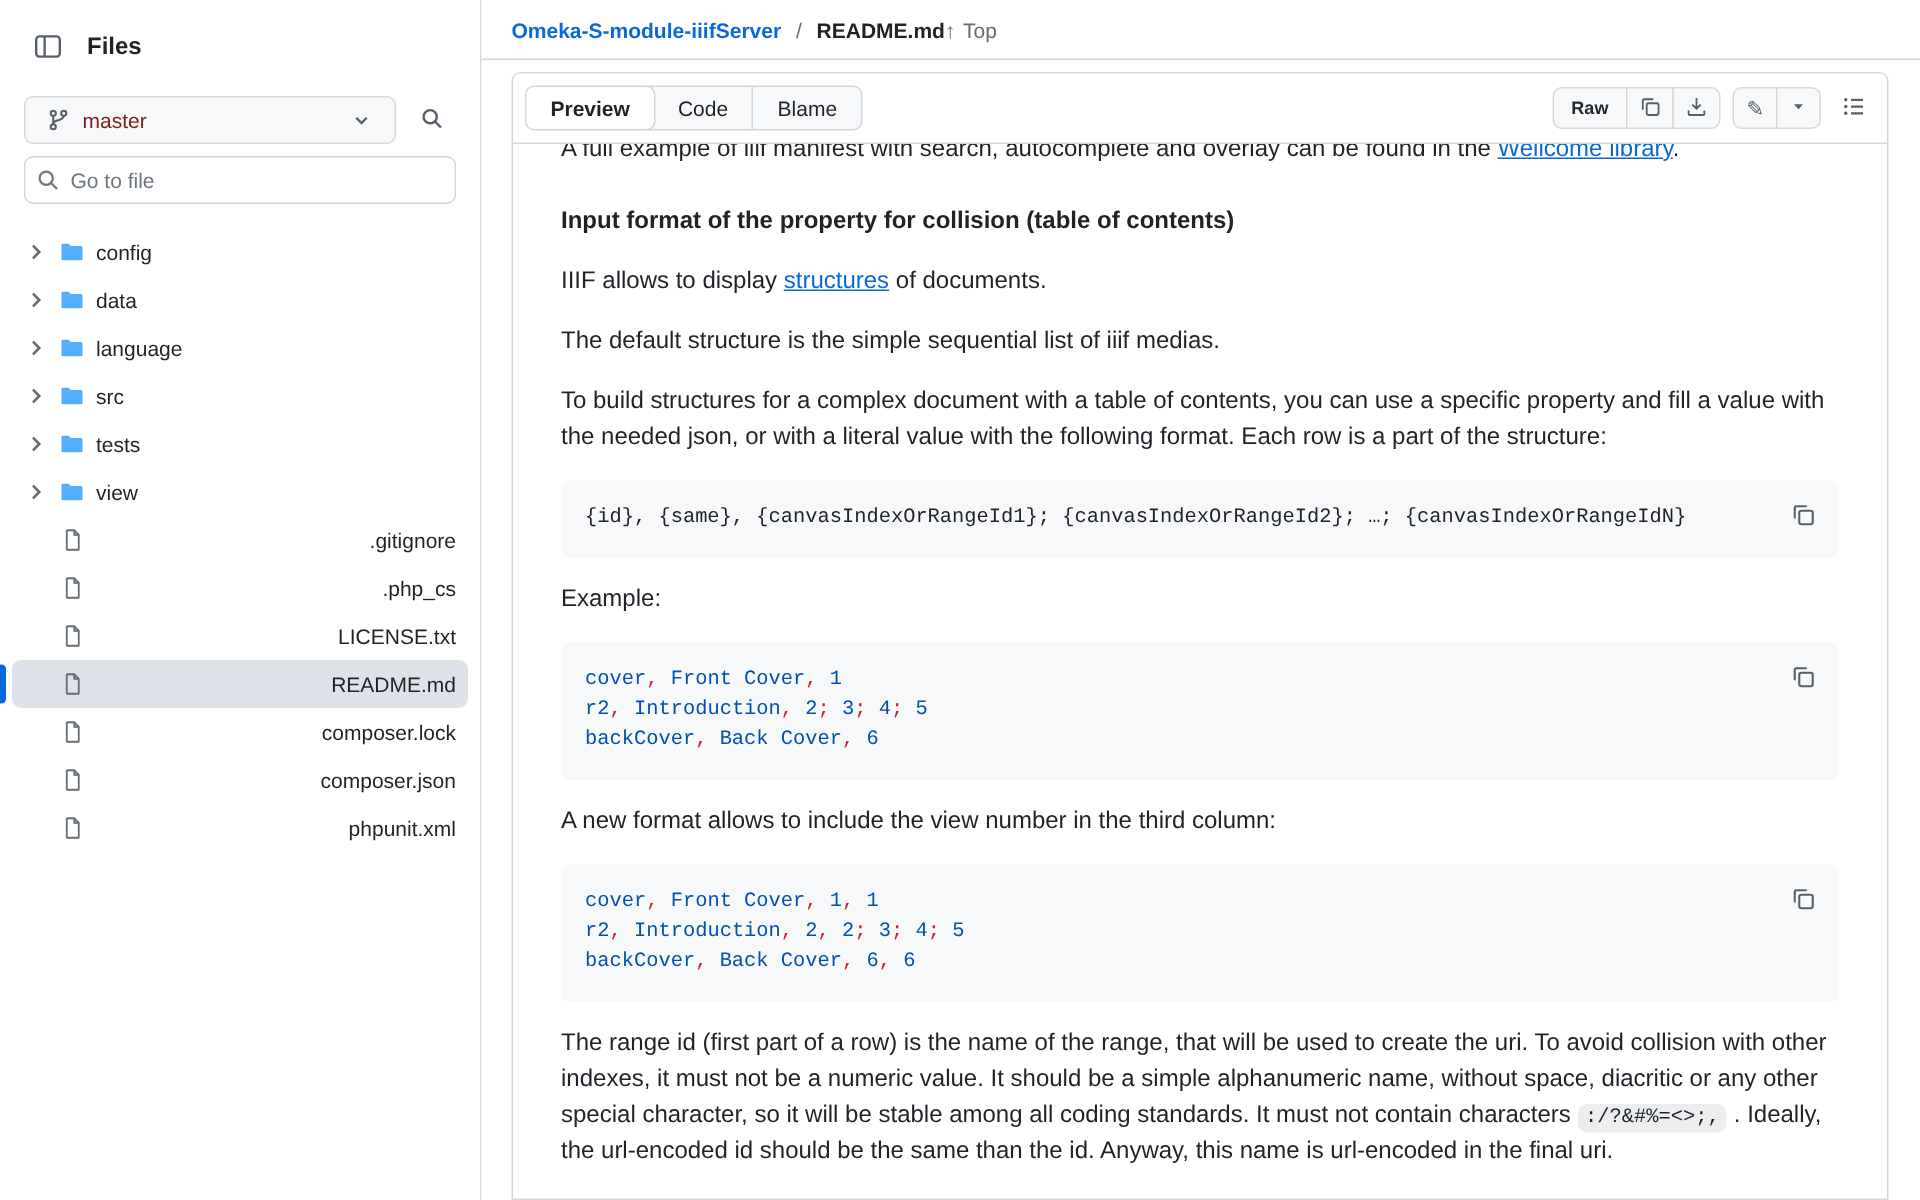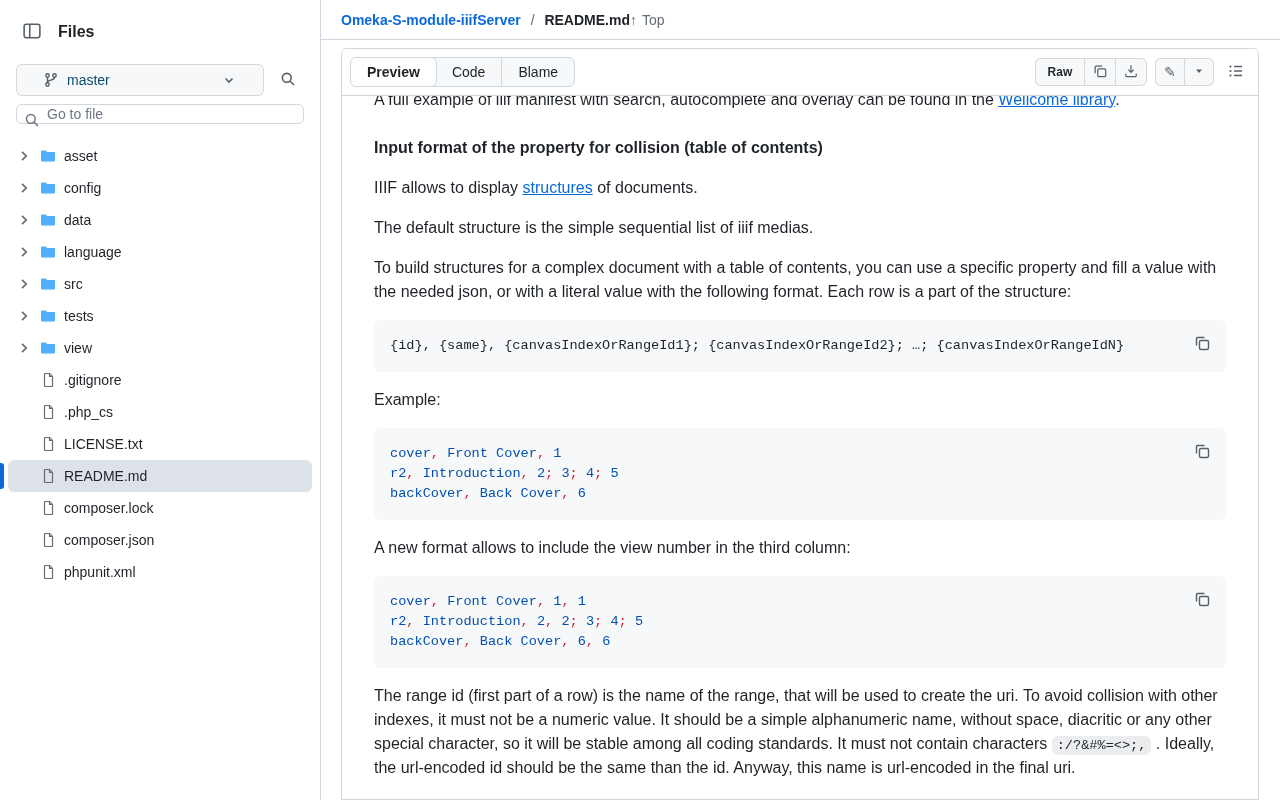--- a/index.html
+++ b/index.html
@@ -10,36 +10,36 @@
   }
   .app { display: flex; width: 1280px; height: 800px; }
 
   
   .sidebar { width: 321px; min-width: 321px; border-right: 1px solid #d0d7de; background: #fff; overflow: hidden; }
   .sb-header { display: flex; align-items: center; gap: 10px; padding: 16px 16px 0 16px; }
   .icon-btn { width: 32px; height: 32px; display: inline-flex; align-items: center; justify-content: center;
               background: transparent; border: none; border-radius: 6px; color: #57606a; cursor: pointer; }
   .sb-header h2 { font-size: 16px; font-weight: 700; color: #1f2328; }
   .branch-row { display: flex; align-items: center; gap: 8px; padding: 16px 16px 0 16px; }
-  .branch-btn { flex: 1; height: 32px; display: flex; align-items: center; gap: 8px; padding: 0 26px;
+  .branch-btn { flex: 1; height: 32px; display: flex; align-items: center; gap: 8px; padding: 0 14px;
                 background: #f6f8fa; border: 1px solid rgba(31,35,40,0.15); border-radius: 6px;
-                font-size: 14px; color: #0c4a6e; cursor: pointer; font-family: inherit; }
+                font-size: 14px; color: #7f1d1d; cursor: pointer; font-family: inherit; }
   .branch-btn .caret { margin-left: auto; color: #57606a; display: flex; }
   .goto-row { position: relative; margin: 8px 16px 0 16px; }
-  .goto-row input { width: 100%; height: 20px; border: 1px solid #d0d7de; border-radius: 6px;
+  .goto-row input { width: 100%; height: 32px; border: 1px solid #d0d7de; border-radius: 6px;
                     padding: 0 8px 0 30px; font-size: 14px; color: #1f2328; font-family: inherit; outline: none; }
   .goto-row input::placeholder { color: #6e7781; }
   .goto-icon { position: absolute; left: 8px; top: 8px; color: #6e7781; display: flex; }
 
   .tree { padding: 16px 8px 8px 8px; }
   .tree-row { position: relative; display: flex; align-items: center; height: 32px; padding: 0 8px;
               border-radius: 6px; font-size: 14px; color: #1f2328; cursor: pointer; }
   .tree-row .chev { width: 16px; display: flex; justify-content: center; color: #636c76; margin-right: 8px; }
   .tree-row .ficon { width: 16px; display: flex; justify-content: center; margin-right: 8px; }
-  .tree-row.file { padding-left: 32px; }
+  .tree-row.file { padding-left: 32px; justify-content: space-between; }
   .tree-row.selected { background: #dde2e8; }
   .tree-row.selected::before { content: ""; position: absolute; left: -8px; top: 3px; bottom: 3px;
                                width: 4px; background: #0969da; border-radius: 0 3px 3px 0; }
 
   
   .main { flex: 1; display: flex; flex-direction: column; overflow: hidden; background: #fff; }
   .page-head { display: flex; align-items: center; justify-content: flex-start;
                padding: 12px 21px 11px 20px; border-bottom: 1px solid #d0d7de; }
   .breadcrumb { font-size: 14px; }
   .breadcrumb a { color: #0969da; text-decoration: none; font-weight: 600; cursor: pointer; }
@@ -142,33 +142,20 @@
       <span class="goto-icon">
         <svg width="16" height="16" viewBox="0 0 16 16">
             <circle cx="6.8" cy="6.8" r="4.4" fill="none" stroke="currentColor" stroke-width="1.5"></circle>
             <line x1="10.2" y1="10.2" x2="14" y2="14" stroke="currentColor" stroke-width="1.5"></line>
           </svg>
       </span>
       <input type="text" placeholder="Go to file" style="">
     </div>
 
     <nav class="tree">
-        <div class="tree-row">
-          <span class="chev">
-            <svg width="16" height="16" viewBox="0 0 16 16">
-              <path d="M6 3.8 L10.2 8 L6 12.2" fill="none" stroke="currentColor" stroke-width="1.7"></path>
-            </svg>
-          </span>
-          <span class="ficon">
-            <svg width="16" height="16" viewBox="0 0 16 16">
-              <path d="M1.75 2.5 h3.9 l1.5 1.5 h7.1 c.4 0 .75.35.75.75 v8 c0 .4-.35.75-.75.75 H1.75 A.75.75 0 0 1 1 12.75 v-9.5 c0-.4.35-.75.75-.75 z" fill="#54aeff"></path>
-            </svg>
-          </span>
-          <span>asset</span>
-        </div>
         <div class="tree-row">
           <span class="chev">
             <svg width="16" height="16" viewBox="0 0 16 16">
               <path d="M6 3.8 L10.2 8 L6 12.2" fill="none" stroke="currentColor" stroke-width="1.7"></path>
             </svg>
           </span>
           <span class="ficon">
             <svg width="16" height="16" viewBox="0 0 16 16">
               <path d="M1.75 2.5 h3.9 l1.5 1.5 h7.1 c.4 0 .75.35.75.75 v8 c0 .4-.35.75-.75.75 H1.75 A.75.75 0 0 1 1 12.75 v-9.5 c0-.4.35-.75.75-.75 z" fill="#54aeff"></path>
             </svg>

